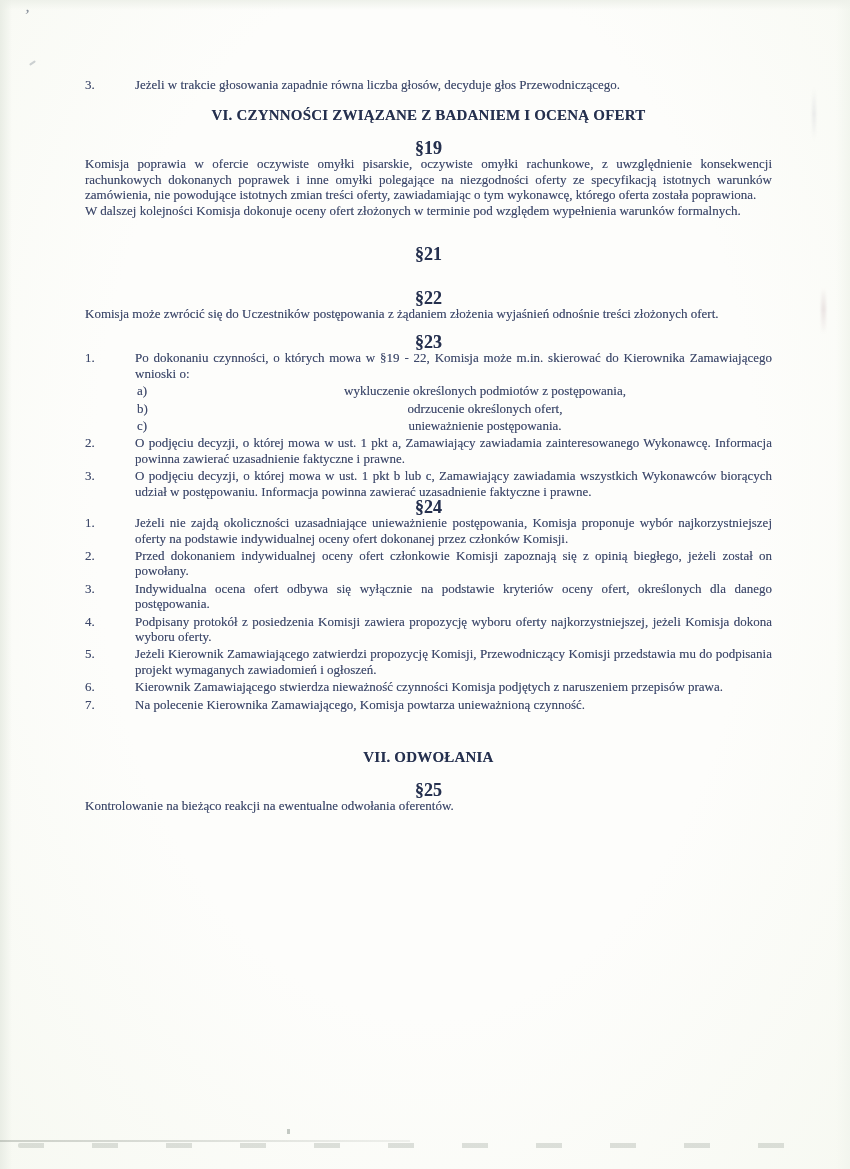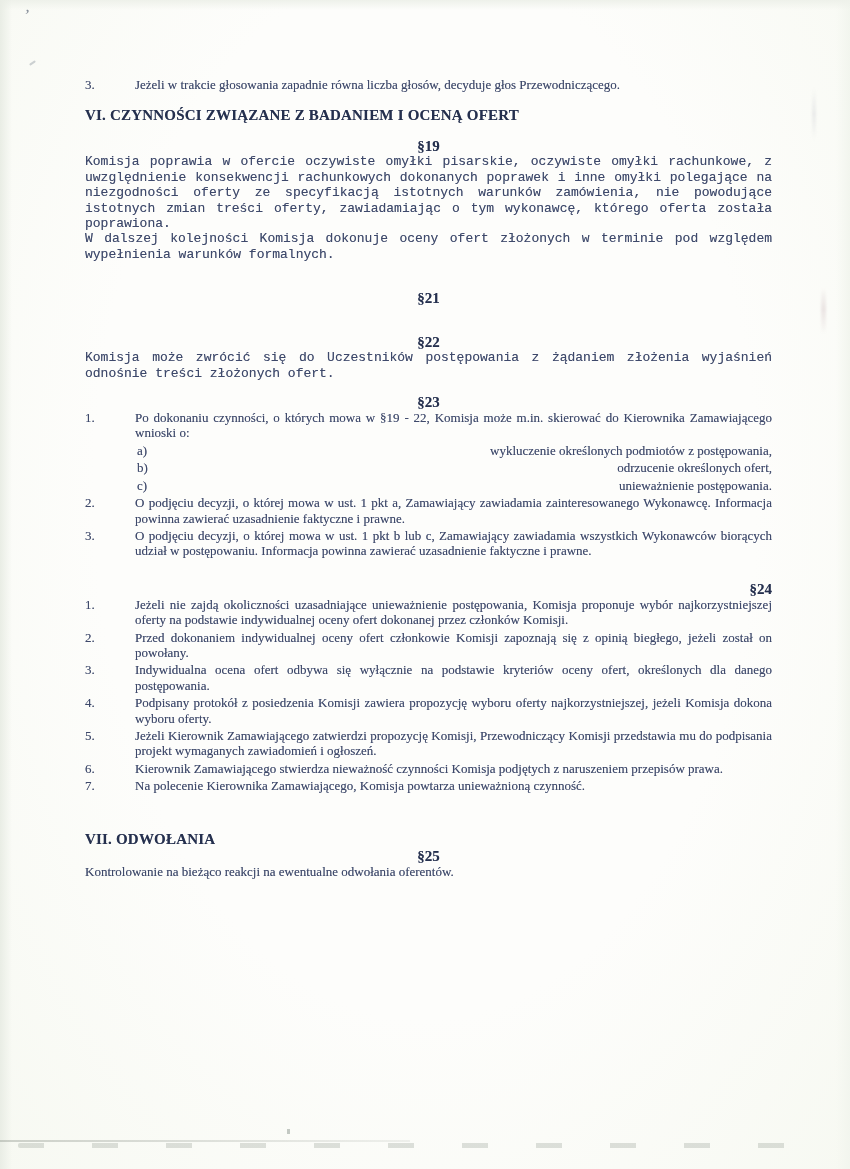--- a/index.html
+++ b/index.html
@@ -15,38 +15,38 @@
     overflow:hidden;
     font-family:"Liberation Serif", serif;
     color:#3e496b;
   }
   .content{
     position:absolute;
     left:85px; right:78px; top:77px;
     font-size:13px; line-height:15.4px;
     text-shadow:0 0 0.5px rgba(62,73,107,.5);
   }
-  .just{text-align:justify;font-family:Liberation Mono, monospace;}
+  .just{text-align:justify;}
   .sec-title{
     font-weight:bold; font-size:15px; line-height:18px;
     color:#25304e; letter-spacing:.2px;
-    margin:0;
+    text-align:center; margin:16px;
   }
   .para-label{
-    font-weight:bold; font-size:15px; line-height:16px;
+    font-weight:bold; font-size:18px; line-height:16px;
     color:#25304e; text-align:center;
   }
   p{margin:0;}
   .li{display:flex;}
   .li > .n{flex:0 0 50px;}
   .li > .t{flex:1 1 auto; text-align:justify;}
   .subli{display:flex; margin-left:2px; margin-top:2px;}
   .subli > .n{flex:0 0 61px;}
-  .subli > .t{flex:1 1 auto; text-align:right;} .mt14{margin-top:14px;} .mt16{margin-top:13px;}
-  .mt18{margin-top:0;} .mt22{margin-top:22px;text-align:right;} .mt24{margin-top:24px;} .mt28{margin-top:28px;} .mt36{margin-top:36px;}
+  .subli > .t{flex:1 1 auto; text-align:center;} .mt14{margin-top:14px;} .mt16{margin-top:13px;}
+  .mt18{margin-top:0;} .mt22{} .mt24{margin-top:24px;} .mt28{margin-top:28px;} .mt36{margin-top:36px;}
   .mt2{margin-top:2px;}
 
   
   .speck-apostrophe{
     position:absolute; left:24px; top:6px;
     font-size:17px; color:#868e99; transform:rotate(8deg);
     text-shadow:none;
   }
   .speck-dash{
     position:absolute; left:29px; top:62px;

